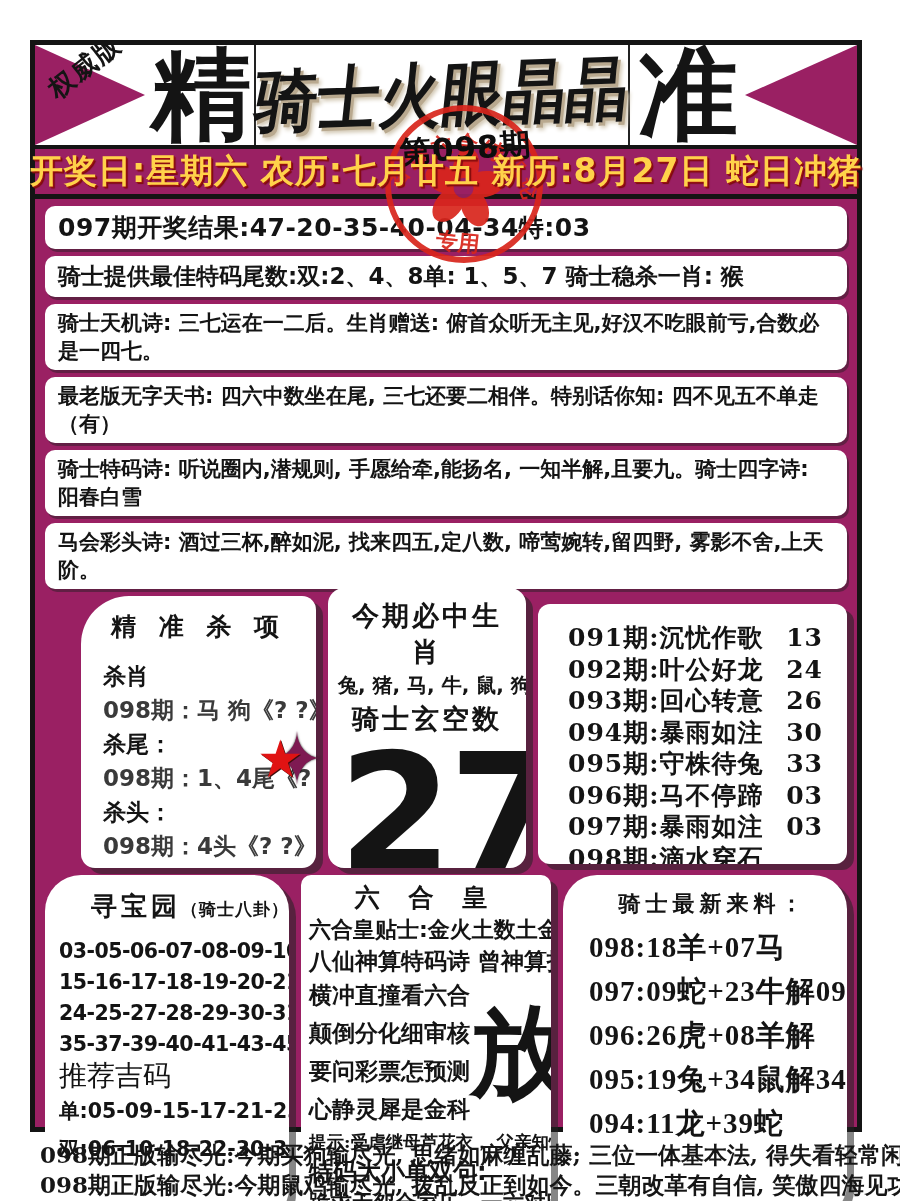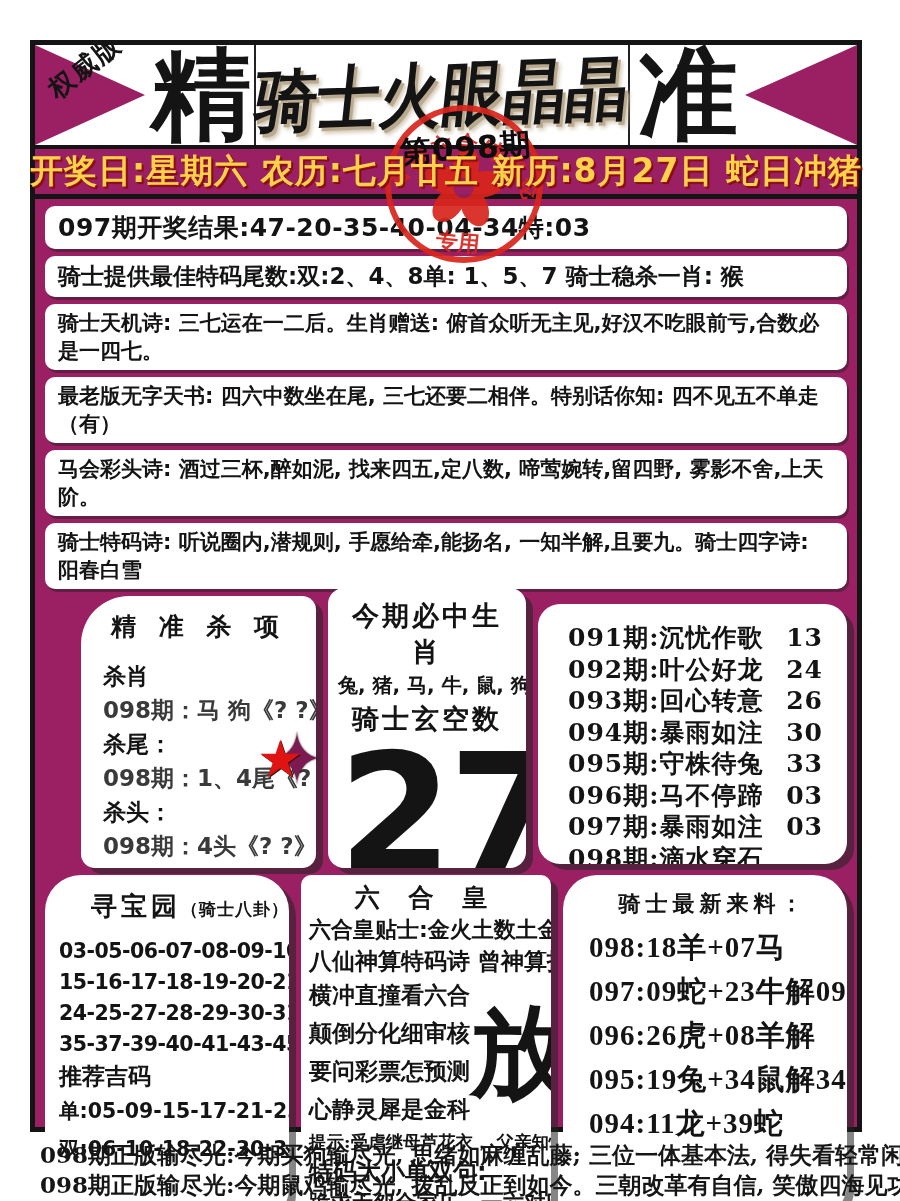--- a/index.html
+++ b/index.html
@@ -63,38 +63,38 @@
   
   .zod { width:198px; border-radius:16px; margin-top:-8px; height:280px; text-align:center; padding-top:10px; }
   .zod .btitle { font-size:27px; font-weight:900; letter-spacing:3px; }
   .zod .list { font-size:20px; font-weight:700; margin-top:2px; white-space:nowrap; }
   .zod .sub { font-size:27px; font-weight:900; letter-spacing:3px; margin-top:2px; }
   .zod .num { font-size:165px; font-weight:900; line-height:.95; letter-spacing:-4px;
               font-family:"DejaVu Sans","Liberation Sans",sans-serif; }
   .zod .foot { font-size:24px; font-weight:900; letter-spacing:9px; margin-top:0; white-space:nowrap; }
 
   
-  .hist { flex:1; border-radius:22px; padding:18px 24px 10px 30px;
+  .hist { flex:1; border-radius:12px; padding:18px 24px 10px 30px;
           font-family:"DejaVu Serif","Liberation Serif",serif; margin-top:8px; margin-bottom:4px; }
   .hrow { display:flex; justify-content:space-between; font-size:25px; font-weight:600; line-height:31.5px; letter-spacing:1px; }
   .hrow .hnum { font-weight:600; }
 
   
   .star { position:absolute; left:222px; top:522px; z-index:9; width:70px; height:70px; pointer-events:none; }
   .star .back { position:absolute; left:14px; top:2px; font-size:62px; color:#7e1a52;
                 text-shadow:0 0 2px #000; transform:scaleY(1.15); }
   .star .front { position:absolute; left:0; top:8px; font-size:52px; color:#e01313;
                  text-shadow:1px 1px 0 #3f0d0d; }
 
   
   .trea { width:244px; border-radius:36px; padding:14px 0 0 14px; }
   .trea .btitle { text-align:right; font-size:26px; font-weight:900; letter-spacing:4px; margin-bottom:12px; white-space:nowrap; }
   .trea .btitle small { font-size:17px; letter-spacing:1px; font-weight:900; }
   .trea .trow { font-size:20.5px; font-weight:900; line-height:31px; white-space:nowrap; letter-spacing:-.5px; }
-  .trea .rec { font-size:23px; font-weight:700; line-height:32px; }
+  .trea .rec { font-size:28px; font-weight:400; line-height:32px; }
   .trea .oe { font-size:20.5px; font-weight:700; line-height:38px; white-space:nowrap; }
 
   
   .king { width:250px; border-radius:10px; padding:6px 8px; }
   .king .btitle { text-align:center; font-size:25px; font-weight:900; letter-spacing:10px; }
   .king .tip { font-size:22px; font-weight:700; white-space:nowrap; line-height:32px; }
   .king .boldline { font-size:23px; font-weight:900; white-space:nowrap; line-height:30px; }
   .king .pwrap { display:flex; align-items:center; }
   .king .poem { flex:1; font-size:23px; font-weight:700; line-height:38px; white-space:nowrap; }
   .king .bigfang { font-size:100px; font-weight:900; line-height:1; margin-right:6px; }
@@ -139,22 +139,22 @@
 
     <div class="banner1">
       <span>开奖日:星期六 农历:七月廿五  新历:8月27日 蛇日冲猪</span>
     </div>
 
     <div class="content">
       <div class="strip s0">097期开奖结果:47-20-35-40-04-34特:03</div>
       <div class="strip s1">骑士提供最佳特码尾数:双:2、4、8单: 1、5、7 骑士稳杀一肖: 猴</div>
       <div class="strip s2">骑士天机诗: 三七运在一二后。生肖赠送: 俯首众听无主见,好汉不吃眼前亏,合数必是一四七。</div>
       <div class="strip s3">最老版无字天书: 四六中数坐在尾, 三七还要二相伴。特别话你知: 四不见五不单走（有）</div>
+      <div class="strip s4">骑士特码诗: 听说圈内,潜规则, 手愿给牵,能扬名, 一知半解,且要九。骑士四字诗: 阳春白雪</div>
       <div class="strip s5">马会彩头诗: 酒过三杯,醉如泥, 找来四五,定八数, 啼莺婉转,留四野, 雾影不舍,上天阶。</div>
-      <div class="strip s4">骑士特码诗: 听说圈内,潜规则, 手愿给牵,能扬名, 一知半解,且要九。骑士四字诗: 阳春白雪</div>
 
       <div class="row row1">
         <div class="wbox kill">
           <div class="btitle">精 准 杀 项</div>
           <div class="kl lab">杀肖</div>
           <div class="kl val">098期：马  狗《? ?》</div>
           <div class="kl lab">杀尾：</div>
           <div class="kl val">098期：1、4尾《? ?》</div>
           <div class="kl lab">杀头：</div>
           <div class="kl val">098期：4头《? ?》</div>

